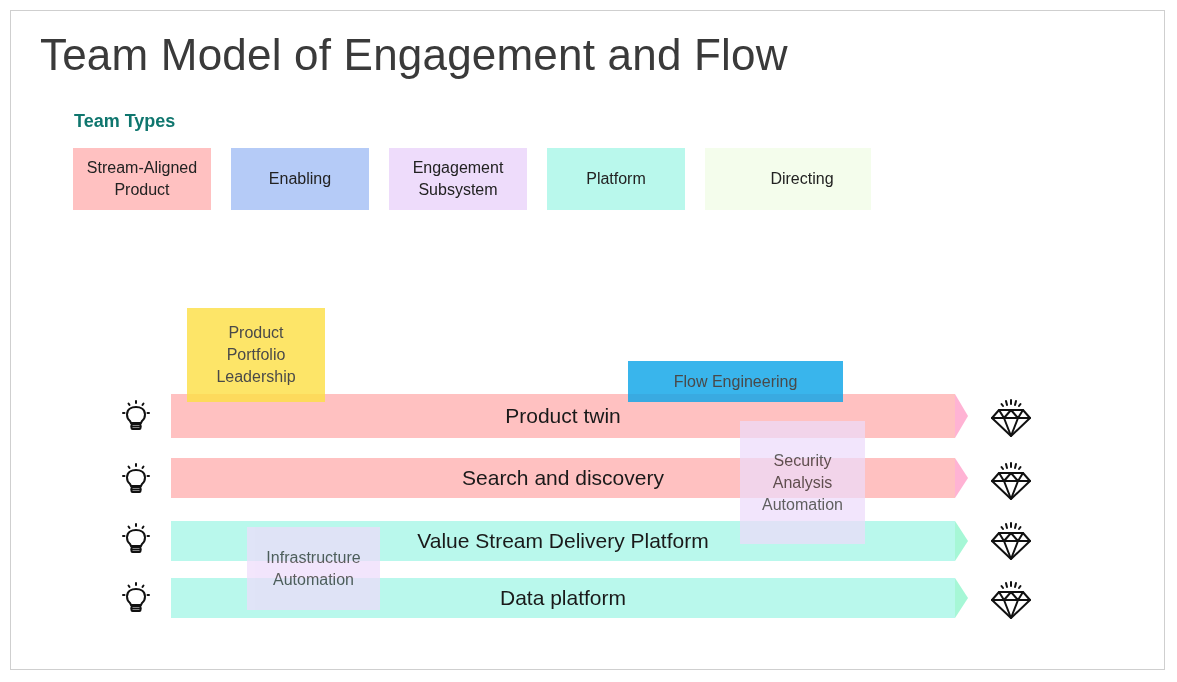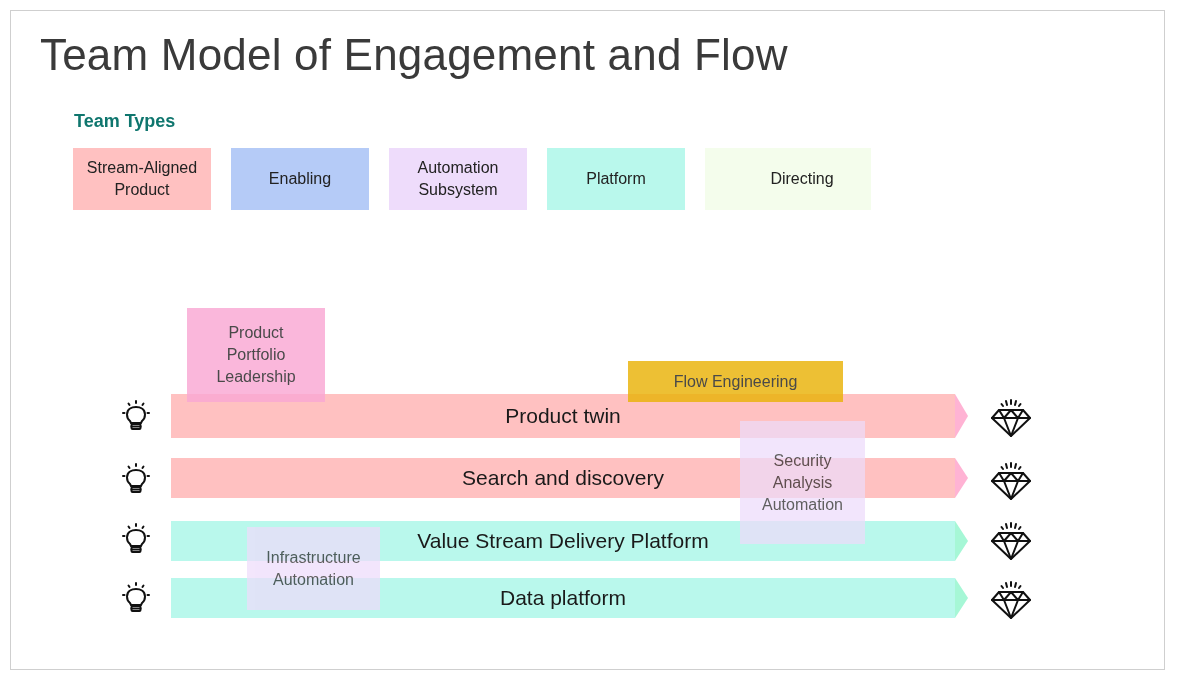--- a/index.html
+++ b/index.html
@@ -32,21 +32,21 @@
 
 <div class="legend-title">Team Types</div>
 
 <div class="legend-box" id="lg0" style="left: 73px; background: rgb(255, 193, 193);">
     <span style="width:120px;">Stream-Aligned Product</span>
   </div>
 <div class="legend-box" id="lg1" style="left: 231px; background: rgb(181, 203, 247);">
     <span>Enabling</span>
   </div>
 <div class="legend-box" id="lg2" style="left: 389px; background: rgb(238, 220, 251);">
-    <span style="width:110px;">Automation Subsystem</span>
+    <span style="width:110px;">Engagement Subsystem</span>
   </div>
 <div class="legend-box" id="lg3" style="left: 547px; background: rgb(185, 248, 236);">
     <span>Platform</span>
   </div>
 <div class="legend-box" id="lg4" style="left: 705px; background: rgb(244, 253, 236); padding-left: 28px;">
     <span>Directing</span>
   </div>
 
 <div class="lane" id="lane0" style="top:394px; height:44px;">
   <div class="lane-body" style="background: rgb(255, 193, 193);"></div>
@@ -62,24 +62,24 @@
   <div class="lane-body" style="background: rgb(185, 248, 236);"></div>
   <div class="lane-tip" style="border-top: 20px solid transparent; border-bottom: 20px solid transparent; border-left: 13px solid rgb(166, 247, 214);"></div>
   <div class="lane-label">Value Stream Delivery Platform</div>
 </div>
 <div class="lane" id="lane3" style="top:578px; height:40px;">
   <div class="lane-body" style="background: rgb(185, 248, 236);"></div>
   <div class="lane-tip" style="border-top: 20px solid transparent; border-bottom: 20px solid transparent; border-left: 13px solid rgb(166, 247, 214);"></div>
   <div class="lane-label">Data platform</div>
 </div>
 
-<div class="overlay" id="ov0" style="left: 187px; top: 308px; width: 138px; height: 94px; opacity: 0.82; background: #f9a8d4;">
+<div class="overlay" id="ov0" style="left: 187px; top: 308px; width: 138px; height: 94px; opacity: 0.82; background: #fde047;">
     <span style="width:100px;">Product Portfolio Leadership</span>
   </div>
-<div class="overlay" id="ov1" style="left: 628px; top: 361px; width: 215px; height: 41px; opacity: 0.82; background: #eab308;">
+<div class="overlay" id="ov1" style="left: 628px; top: 361px; width: 215px; height: 41px; opacity: 0.82; background: #0ea5e9;">
     <span>Flow Engineering</span>
   </div>
 <div class="overlay" id="ov2" style="left: 740px; top: 421px; width: 125px; height: 123px; opacity: 0.72; background: rgb(238, 220, 251);">
     <span style="width:100px;">Security Analysis Automation</span>
   </div>
 <div class="overlay" id="ov3" style="left: 247px; top: 527px; width: 133px; height: 83px; opacity: 0.72; background: rgb(238, 220, 251);">
     <span style="width:120px;">Infrastructure Automation</span>
   </div>
 
 <svg class="icon" style="left:118px; top:399px;" viewBox="0 0 36 36">

